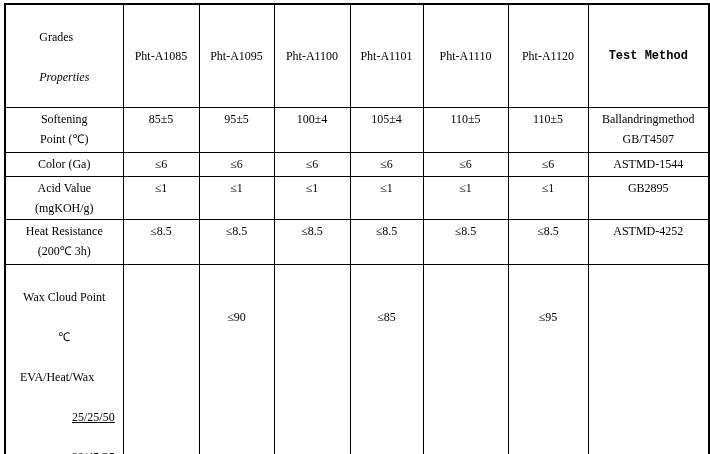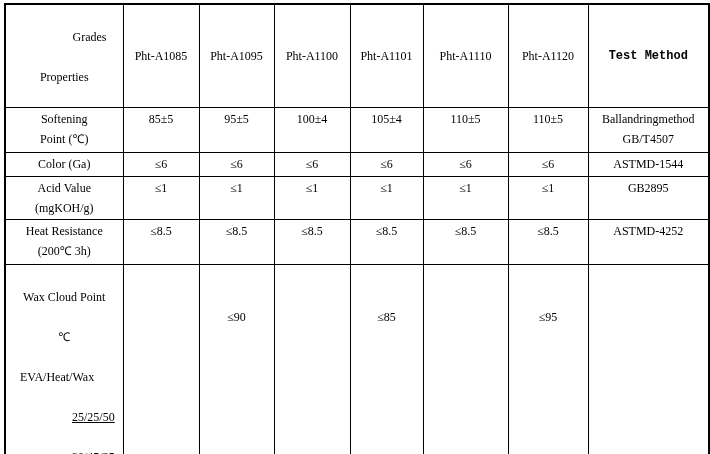--- a/index.html
+++ b/index.html
@@ -44,22 +44,22 @@
   tr.row-wax    { height: 154px; }
 
   td.grade-h { vertical-align: middle; }
   td.tm-h {
     vertical-align: middle;
     font-family: "Liberation Mono", "DejaVu Sans Mono", monospace;
     font-weight: bold;
     font-size: 12px;
   }
   td.corner { padding: 2px 0 0 0; }
-  .corner-grades   { text-align: right; padding-right: 16px; line-height: 20px; }
-  .corner-properties { text-align: center; line-height: 20px; }
+  .corner-grades   { text-align: center; padding-right: 16px; line-height: 20px; }
+  .corner-properties { text-align: center; line-height: 20px; font-style: italic; }
   td.wax-prop { padding: 2px 0 0 0; }
   .wl { line-height: 20px; }
   .wl-c { text-align: center; }
   .wl-l { text-align: left; padding-left: 14px; }
   .wl-i { text-align: left; padding-left: 66px; text-decoration: underline; }
   td.wax-val { padding-top: 42px; }
 </style>
 </head>
 <body>
 

